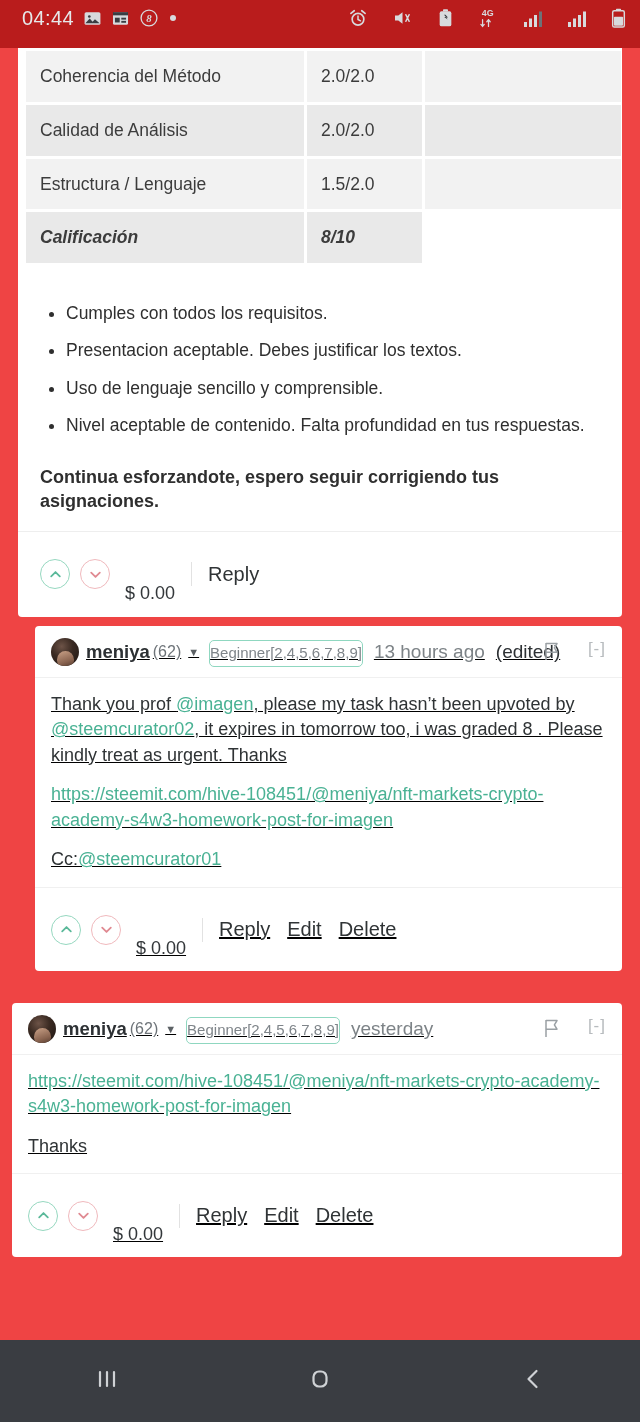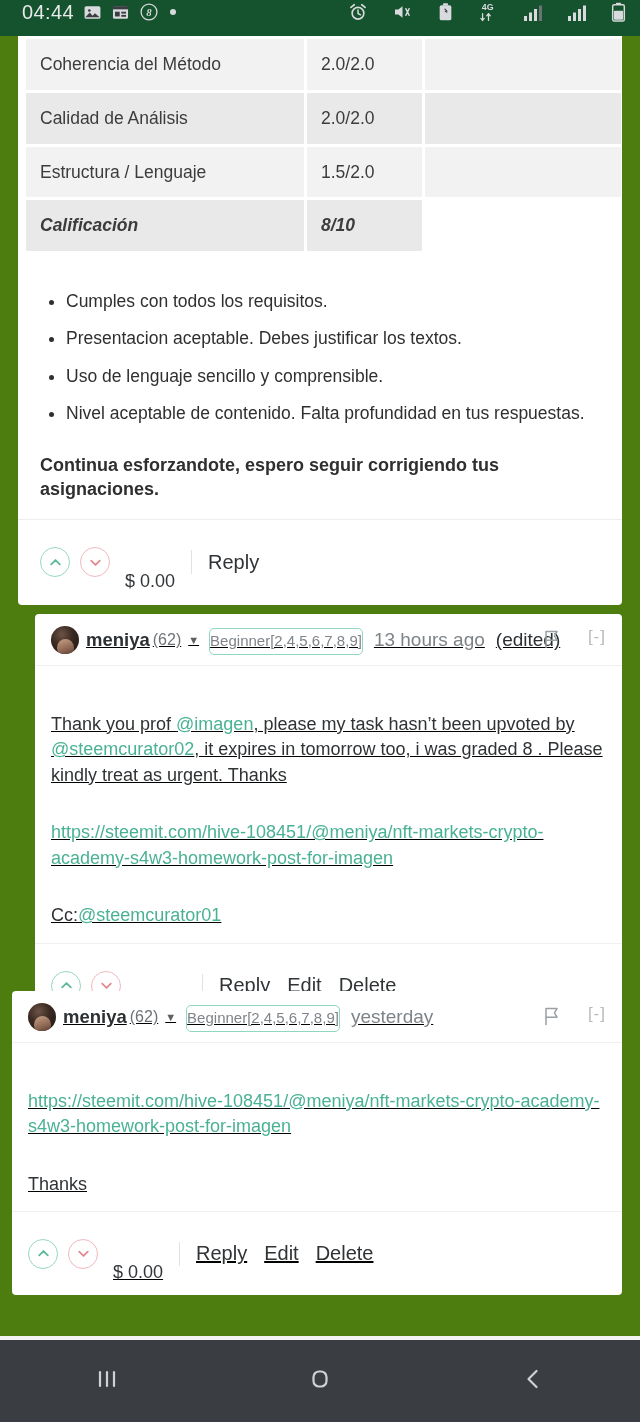--- a/index.html
+++ b/index.html
@@ -6,31 +6,31 @@
   html, body {
     width: 640px; height: 1422px;
     font-family: "Liberation Sans", sans-serif;
     background: #f3f3f3;
     overflow: hidden;
   }
   #screen { width: 640px; height: 1422px; position: relative; background: #f3f3f3; }
 
   
   .statusbar {
-    height: 36px; background: #14532d; color: #dddfe2;
+    height: 48px; background: #b91c1c; color: #dddfe2;
     display: flex; align-items: center; justify-content: space-between;
     padding: 0 14px 12px 22px;
   }
   .sb-left { display: flex; align-items: center; gap: 9px; }
   .sb-right { display: flex; align-items: center; gap: 24px; }
   .sb-clock { font-size: 20px; letter-spacing: .4px; color: #e6e8ea; }
   .sbicon { display: inline-flex; align-items: center; justify-content: center; }
 
   
-  .content { position: relative; height: 1300px; overflow: hidden; background: #4d7c0f; }
+  .content { position: relative; height: 1300px; overflow: hidden; background: #ef4444; }
 
   
   .card-top {
     position: absolute; left: 18px; right: 18px; top: 0;
     background: #ffffff; border-radius: 0 0 4px 4px;
   }
 
   
   table.grade { border-collapse: separate; border-spacing: 3px; margin: 0 0 0 5px; width: 599px; table-layout: fixed; }
   table.grade td { padding: 14px 14px; font-size: 17.5px; color: #3c3c3c; vertical-align: middle; line-height: 1.3; }
@@ -92,21 +92,21 @@
   .tstamp { font-size: 19px; color: #7d8387; line-height: 28px; margin-left: 11px; }
   .edited { font-size: 19px; color: #2d3134; }
   .flag {
     position: absolute; right: 62px; top: 16px; color: #9aa0a4;
   }
   .collapse {
     position: absolute; right: 16px; top: 13px;
     font-size: 17px; color: #b7bbbe; letter-spacing: 1px;
   }
   .cbody { padding: 14px 16px 14px 16px; }
-  .cbody p { font-size: 18px; color: #2f3335; line-height: 1.42; margin-bottom: 14px; margin-top: 32px; }
+  .cbody p { font-size: 18px; color: #2f3335; line-height: 1.42; margin-bottom: 14px; }
   .cbody p:last-child { margin-bottom: 0; }
   a.lnk { color: #4ab294; text-decoration: none; }
   .cfoot {
     display: flex; align-items: center;
     border-top: 1px solid #f0f0f0;
     padding: 12px 14px 12px 16px;
   }
 
   
   .navbar {

